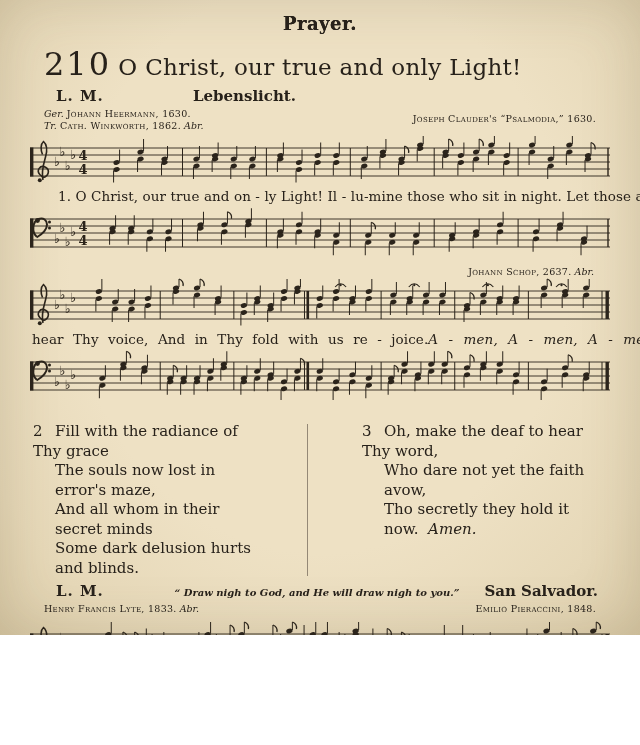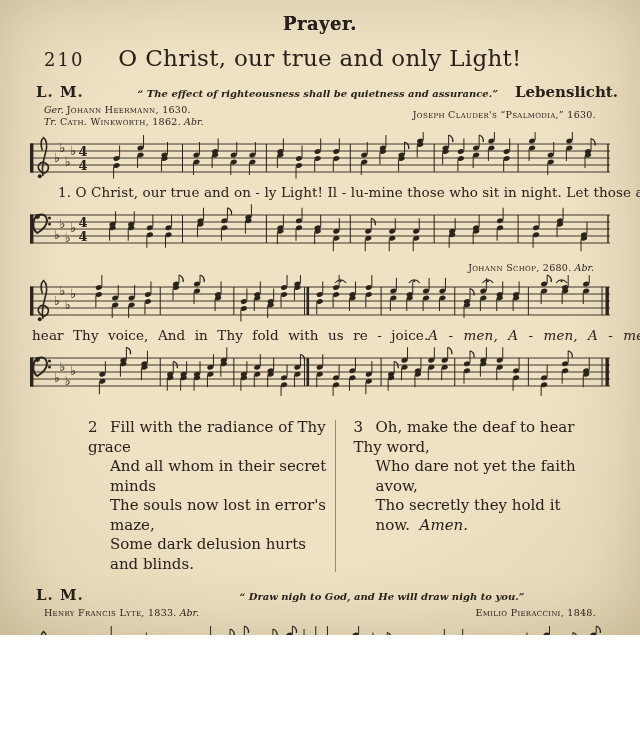--- a/index.html
+++ b/index.html
@@ -12,39 +12,39 @@
     color:#27211a;
     overflow:hidden;
   }
   .running-head{
     padding-top:13px;text-align:center;
     font-size:18px;font-weight:bold;letter-spacing:.5px;
     text-shadow:0 0 .5px #27211a;
   }
   .hymn-head{display:flex;align-items:baseline;padding:0 44px;margin-top:11px;}
   .hymn-head.second{margin-top:17px;}
-  .hymn-number{width:78px;font-size:18px;letter-spacing:2px;}
+  .hymn-number{width:78px;font-size:32px;letter-spacing:2px;}
   .hymn-title{flex:1;text-align:center;font-size:23px;letter-spacing:.3px;white-space:nowrap;}
   .hymn-head .spacer{width:78px;}
-  .meta-row{display:flex;align-items:baseline;padding:0 22px;margin-top:12px;}
+  .meta-row{display:flex;align-items:baseline;padding:0 42px;margin-top:4px;}
   .meter{width:110px;font-size:15px;font-weight:bold;padding-left:14px;letter-spacing:1px;}
   .scripture{flex:1;text-align:center;font-size:10px;font-style:italic;font-weight:bold;white-space:nowrap;}
   .tune{width:130px;text-align:right;font-size:15px;font-weight:bold;white-space:nowrap;}
   .attrib-row{display:flex;justify-content:space-between;align-items:flex-start;padding:0 44px;margin-top:3px;font-size:9.5px;line-height:11.5px;}
   .attrib-right{padding-top:5px;text-align:right;}
   .sc{font-variant:small-caps;letter-spacing:.3px;}
   .it{font-style:italic;text-align:right;}
   .composer-line{text-align:right;padding-right:46px;margin-top:9px;font-size:9.5px;line-height:11px;}
   svg.staff{display:block;margin-left:28px;overflow:visible;}
   .staff-wrap{margin-top:5px;}
   .lyric{padding:2px 28px 0 58px;font-size:13.5px;white-space:nowrap;letter-spacing:.1px;}
   .lyric.l2{display:flex;padding-left:32px;padding-right:34px;word-spacing:5px;}
   .lyric.l2 .amens{margin-left:auto;font-style:italic;word-spacing:6px;}
   .lyric.l3{padding-left:64px;word-spacing:5.5px;}
-  .verses{display:flex;margin:22px 46px 0 88px;}
+  .verses{display:flex;margin:22px 46px 0 33px;gap:36px;}
   .verse{flex:1;font-size:15px;line-height:19.5px;}
   .verse .vline{padding-left:22px;}
   .verse .vline.first{padding-left:0;}
   .vnum{display:inline-block;width:22px;}
   .vdivider{width:1px;background:#4a4036;opacity:.55;margin:2px 18px 2px 6px;}
   .verse .amen-it{font-style:italic;}
 </style>
 </head>
 <body>
 
@@ -53,21 +53,20 @@
   <div class="running-head">Prayer.</div>
 
   <div class="hymn-head">
     <div class="hymn-number">210</div>
     <div class="hymn-title">O Christ, our true and only Light!</div>
     <div class="spacer"></div>
   </div>
 
   <div class="meta-row">
     <div class="meter">L. M.</div>
-    <div class="scripture">“ The effect of righteousness shall be quietness and assurance.”</div>
     <div class="tune">Lebenslicht.</div>
   </div>
 
   <div class="attrib-row">
     <div class="attrib-left">
       <div><span class="it">Ger.</span>
            <span class="sc">Johann Heermann, 1630.</span></div>
       <div><span class="it">Tr.</span>
            <span class="sc">Cath. Winkworth, 1862.</span>
            <span class="it">Abr.</span></div>
@@ -302,21 +301,21 @@
         <line x1="529.05" y1="22.25" x2="529.05" y2="34.25" stroke="#2b241b" stroke-width="1"></line>
         <ellipse cx="556.0214285714285" cy="31.75" rx="3.2" ry="2.3" fill="#2b241b" transform="rotate(-18 556.0214285714285 31.75)"></ellipse>
         <ellipse cx="556.0214285714285" cy="35.25" rx="3.2" ry="2.3" fill="#2b241b" transform="rotate(-18 556.0214285714285 35.25)"></ellipse>
         <line x1="559.0214285714285" y1="30.75" x2="559.0214285714285" y2="18.75" stroke="#2b241b" stroke-width="1"></line>
         <line x1="553.0214285714285" y1="36.25" x2="553.0214285714285" y2="48.25" stroke="#2b241b" stroke-width="1"></line>
         <line x1="580" y1="12" x2="580" y2="40" stroke="#2b241b" stroke-width="1.4"></line>
       </svg>
   </div>
 
   <div class="composer-line">
-    <span class="sc">Johann Schop, 2680.</span>
+    <span class="sc">Johann Schop, 2637.</span>
     <span class="it">Abr.</span>
   </div>
 
   <div class="staff-wrap" style="margin-top:2px;">
     <svg class="staff" width="584" height="50" viewBox="0 0 584 50">
         <line x1="2" y1="12" x2="582" y2="12" stroke="#2b241b" stroke-width="0.9"></line>
         <line x1="2" y1="19" x2="582" y2="19" stroke="#2b241b" stroke-width="0.9"></line>
         <line x1="2" y1="26" x2="582" y2="26" stroke="#2b241b" stroke-width="0.9"></line>
         <line x1="2" y1="33" x2="582" y2="33" stroke="#2b241b" stroke-width="0.9"></line>
         <line x1="2" y1="40" x2="582" y2="40" stroke="#2b241b" stroke-width="0.9"></line>
@@ -608,36 +607,37 @@
         <line x1="561.2224489795917" y1="23.75" x2="561.2224489795917" y2="11.75" stroke="#2b241b" stroke-width="1"></line>
         <line x1="555.2224489795917" y1="29.25" x2="555.2224489795917" y2="41.25" stroke="#2b241b" stroke-width="1"></line>
         <line x1="574" y1="12" x2="574" y2="40" stroke="#2b241b" stroke-width="1"></line>
         <rect x="577.5" y="12" width="3.4" height="28" fill="#2b241b"></rect>
       </svg>
   </div>
 
   <div class="verses">
     <div class="verse">
       <div class="vline first"><span class="vnum">2</span><span>Fill with the radiance of Thy grace</span></div>
+      <div class="vline">The souls now lost in error's maze,</div>
       <div class="vline">And all whom in their secret minds</div>
-      <div class="vline">The souls now lost in error's maze,</div>
       <div class="vline">Some dark delusion hurts and blinds.</div>
     </div>
     <div class="vdivider"></div>
     <div class="verse">
       <div class="vline first"><span class="vnum">3</span><span>Oh, make the deaf to hear Thy word,</span></div>
       <div class="vline">Who dare not yet the faith avow,</div>
       <div class="vline"><span>Tho secretly they hold it now.</span>&nbsp; <span class="amen-it">Amen.</span></div>
     </div>
   </div>
 
 
   <div class="meta-row">
     <div class="meter">L. M.</div>
     <div class="scripture">“ Draw nigh to God, and He will draw nigh to you.”</div>
+    <div class="tune">San Salvador.</div>
   </div>
 
   <div class="attrib-row">
     <div class="attrib-left">
       <div><span class="sc">Henry Francis Lyte, 1833.</span>
            <span class="it">Abr.</span></div>
     </div>
     <div class="attrib-right sc" style="padding-top:0;">Emilio Pieraccini, 1848.</div>
   </div>
 

